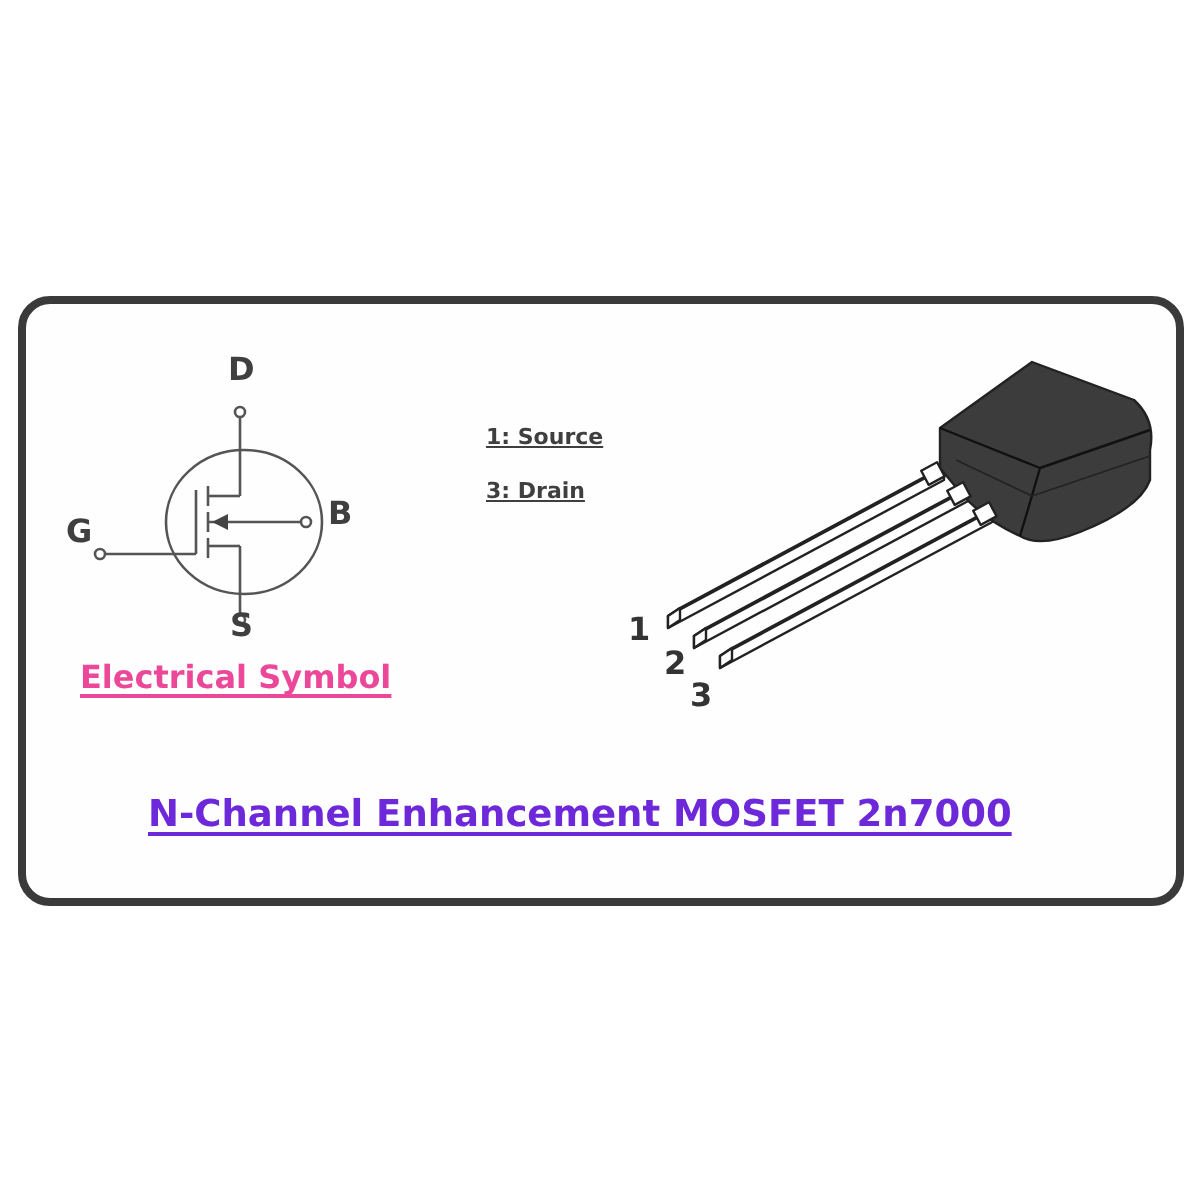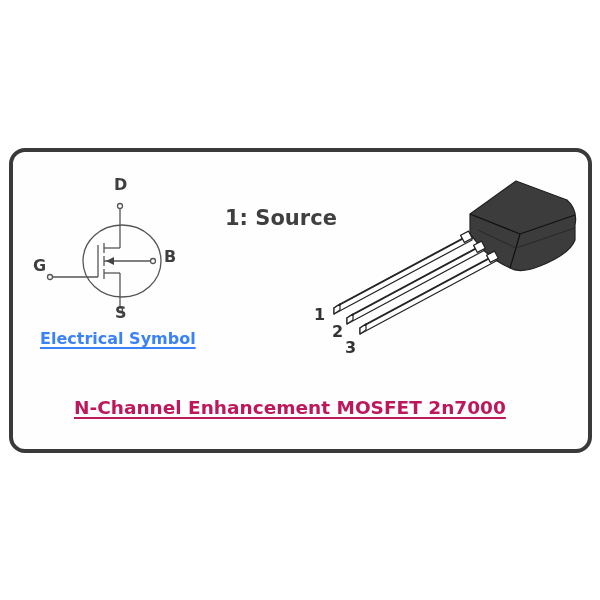--- a/index.html
+++ b/index.html
@@ -3,24 +3,24 @@
 <meta charset="utf-8">
 <style>
   html, body { margin:0; padding:0; background:#ffffff; }
   body { width:600px; height:600px; position:relative; overflow:hidden; font-family:"DejaVu Sans", sans-serif; }
   .frame {
     position:absolute; left:9px; top:148px; width:575px; height:297px;
     border:4px solid #3a3a3a; border-radius:16px; background:#fefefe;
   }
   .txt { position:absolute; color:#3f3f3f; font-weight:bold; white-space:nowrap; }
   .pin-label { font-size:16px; }
-  .pin-list { left:225px; font-size:21px; line-height:27px; top:205px; }
+  .pin-list { left:243px; font-size:11px; line-height:27px; top:205px;text-decoration:underline; }
   .pin-list div { height:27px; }
-  .sym-caption { left:40px; top:329px; font-size:16px; color:#3b82f6; text-decoration:underline; text-decoration-thickness:2px; text-underline-offset:3px; }
-  .title { left:74px; top:397px; font-size:18.5px; color:#be185d; text-decoration:underline; text-decoration-thickness:2px; text-underline-offset:3px; }
+  .sym-caption { left:40px; top:329px; font-size:16px; color:#ec4899; text-decoration:underline; text-decoration-thickness:2px; text-underline-offset:3px; }
+  .title { left:74px; top:397px; font-size:18.5px; color:#6d28d9; text-decoration:underline; text-decoration-thickness:2px; text-underline-offset:3px; }
   .num { font-size:16px; color:#333; }
   svg { position:absolute; }
 </style>
 </head>
 <body>
 
 <div class="frame"></div>
 
 <svg width="200" height="160" style="left:20px;top:170px;" viewBox="0 0 200 160">
   <g stroke="#555" stroke-width="1.3" fill="none">
@@ -51,20 +51,21 @@
 
 <div class="txt pin-label" style="left:114px;top:175px;">D</div>
 <div class="txt pin-label" style="left:33px;top:256px;">G</div>
 <div class="txt pin-label" style="left:164px;top:247px;">B</div>
 <div class="txt pin-label" style="left:115px;top:303px;">S</div>
 
 <div class="txt sym-caption">Electrical Symbol</div>
 
 <div class="txt pin-list">
   <div>1: Source</div>
+  <div>3: Drain</div>
 </div>
 
 <svg width="260" height="180" style="left:320px;top:170px;" viewBox="0 0 260 180">
   <g stroke="#222" stroke-width="1.2" stroke-linejoin="round">
 
     <g fill="#fff">
       <polygon points="14,138 20,134 158,60 152,64"></polygon>
       <polygon points="14,138 14,144 152,70 152,64"></polygon>
       <polygon points="14,138 20,134 20,140 14,144"></polygon>
 

